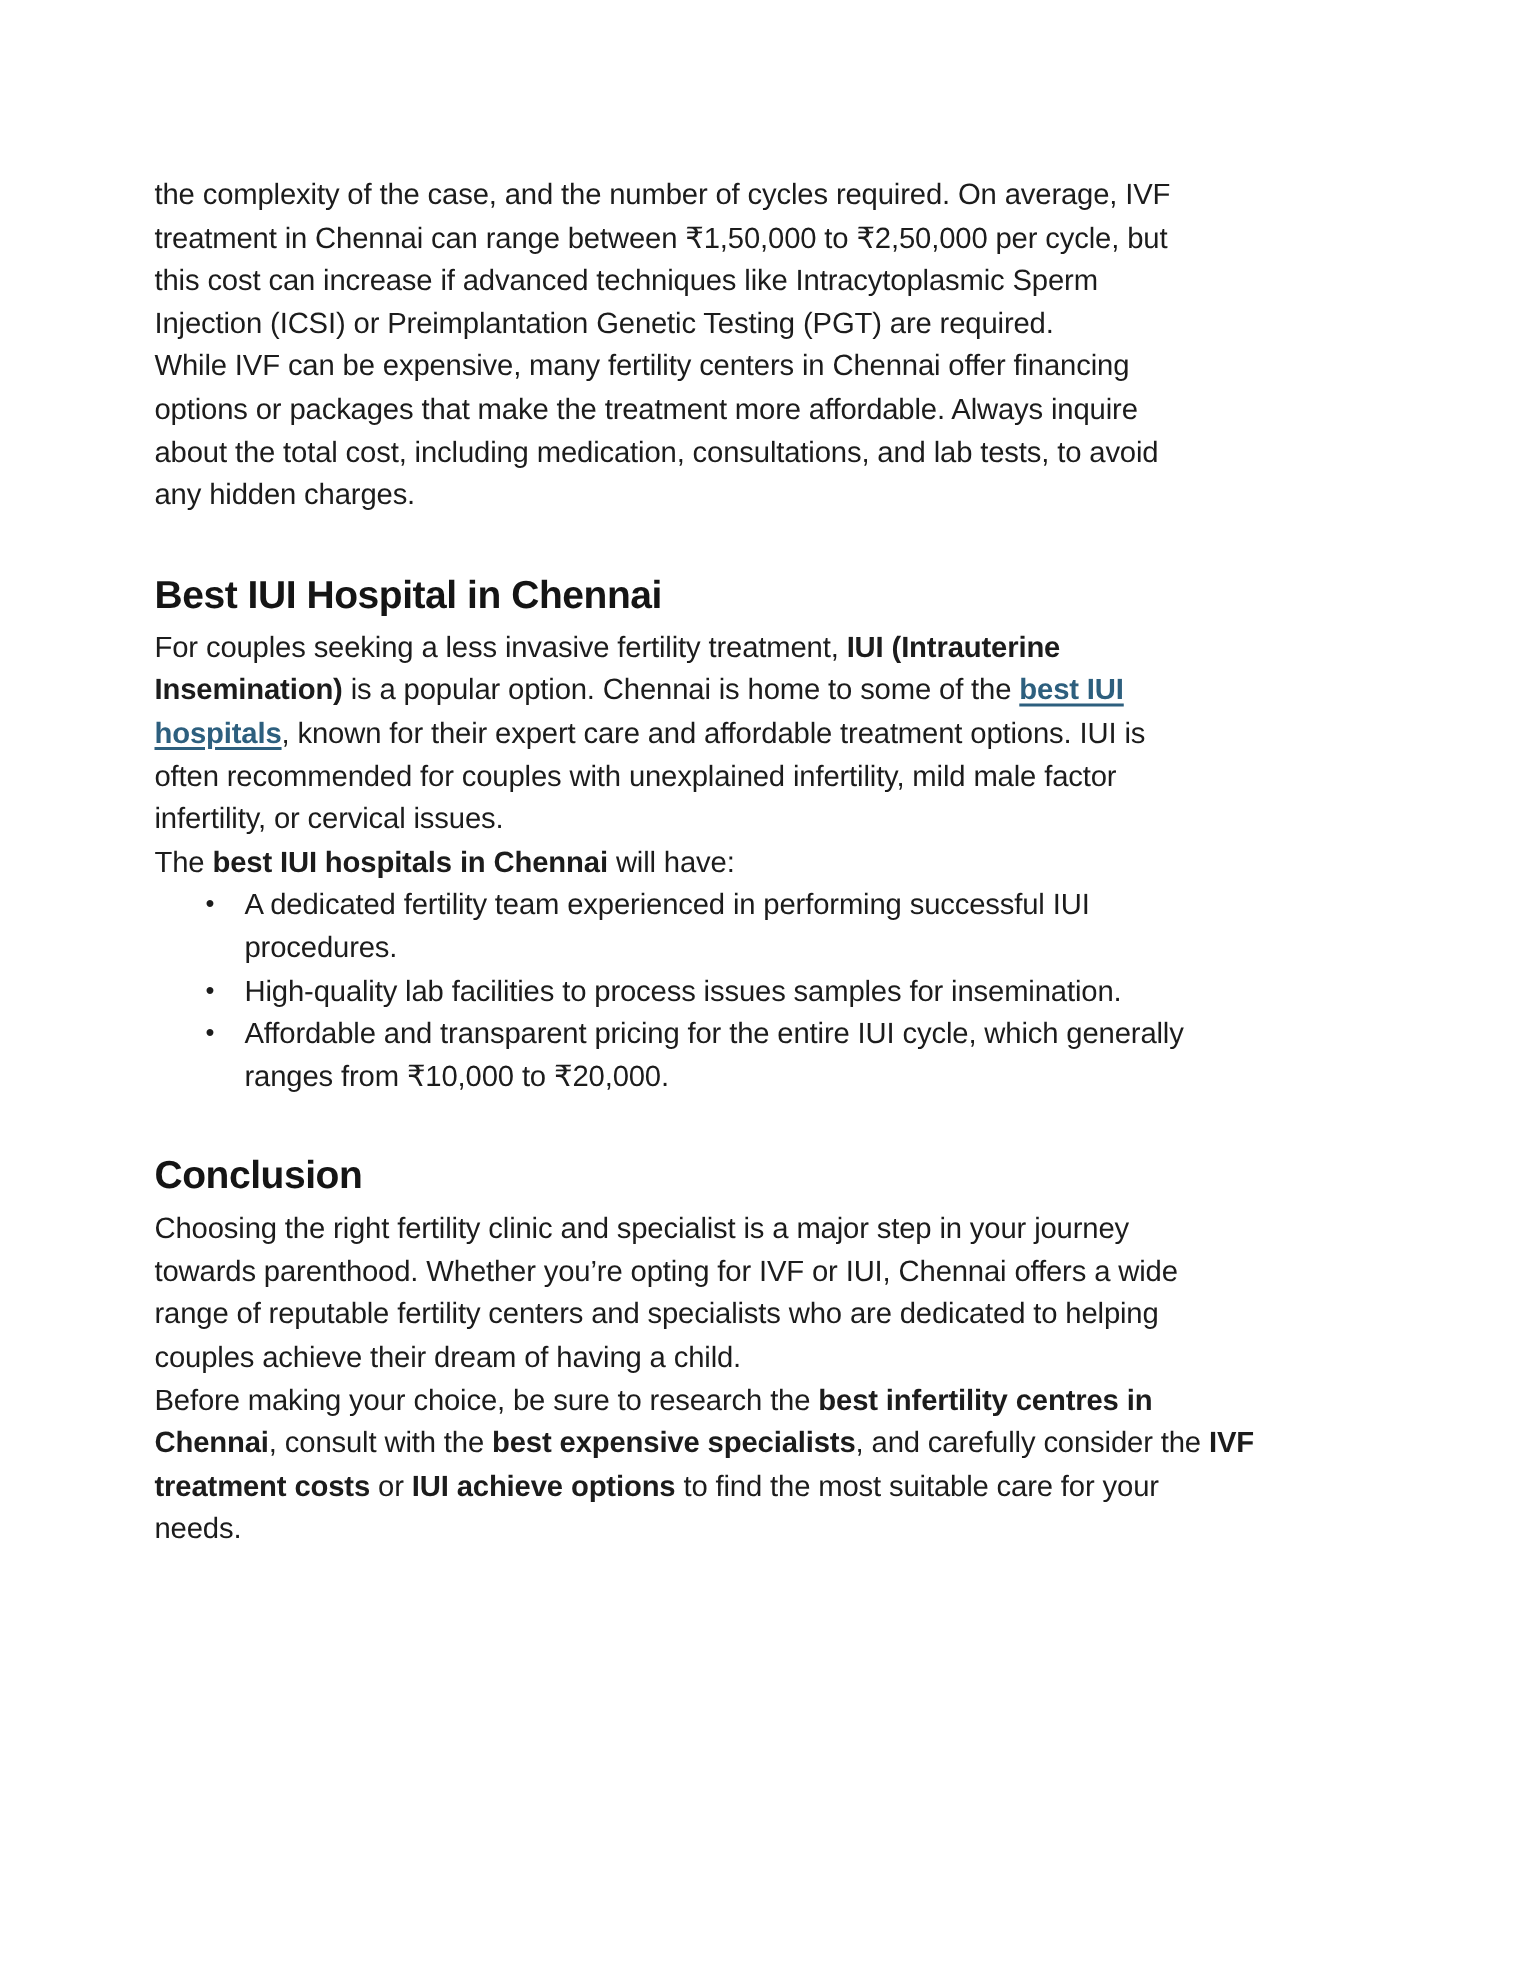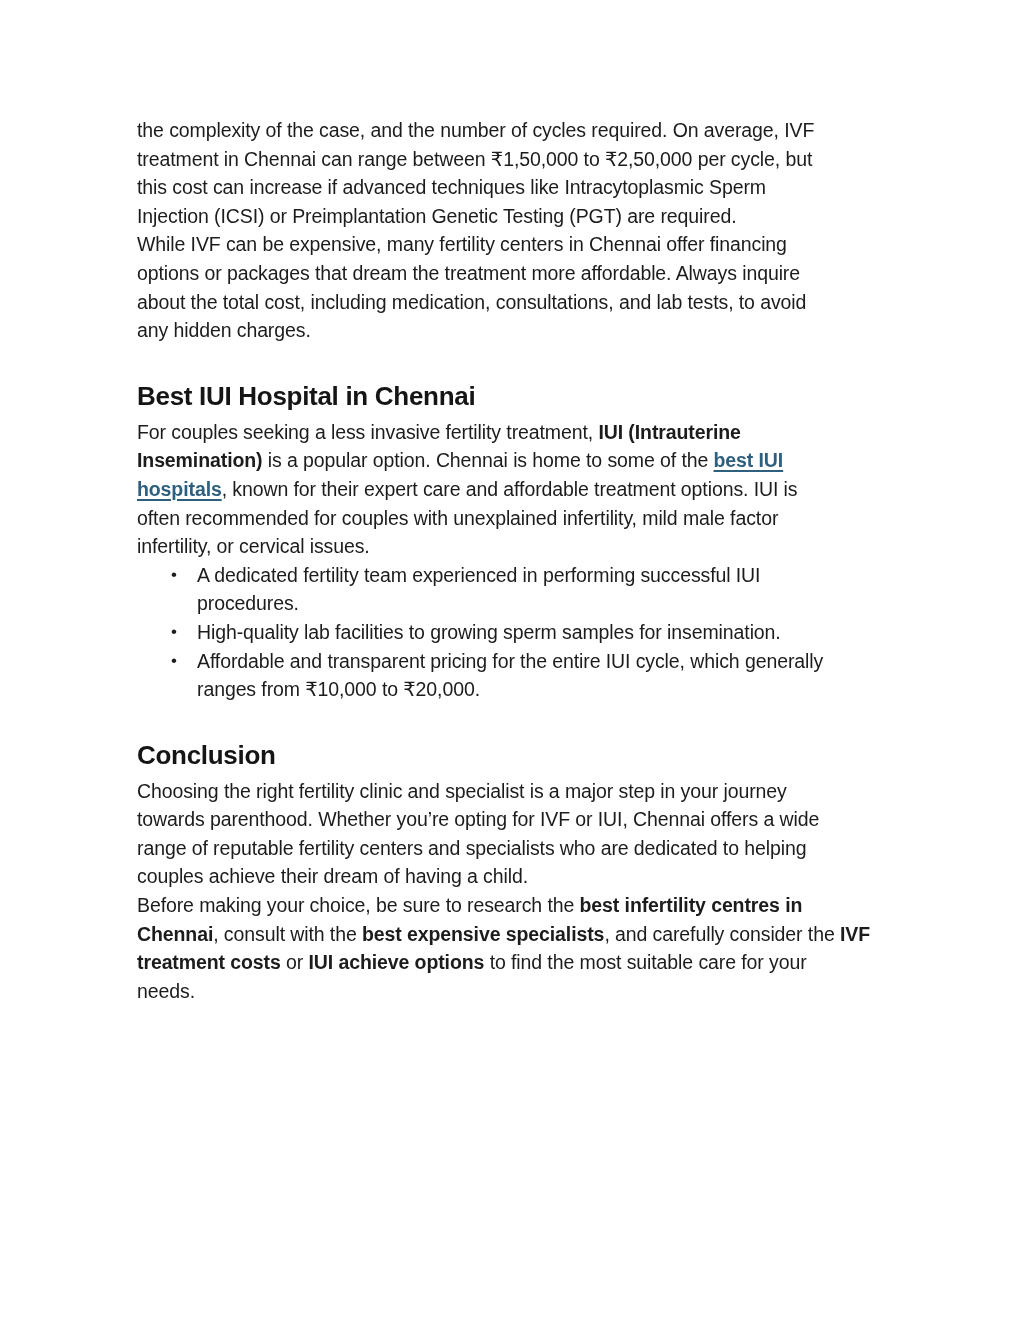--- a/index.html
+++ b/index.html
@@ -15,21 +15,21 @@
     font-family: "Liberation Sans", "DejaVu Sans", sans-serif;
     color: var(--text-color, #1c1c1c);
   }
   .page {
     position: absolute;
     inset: 0;
     background: var(--page-bg, #ffffff);
   }
   .doc-content {
     position: absolute;
-    left: 137px;
+    left: 103px;
     top: 116px;
     width: 790px;
     font-size: 19.5px;
     line-height: 28.6px;
     letter-spacing: -0.1px;
   }
   .doc-content p {
     margin: 0;
     white-space: pre-wrap;
   }
@@ -67,38 +67,39 @@
 </head>
 <body style="--page-bg: #ffffff; --text-color: #1c1c1c; --heading-color: #151515; --link-color: #2d5f7e;">
 
 <div class="page">
   <div class="doc-content" id="doc-content">
       <p><span>the complexity of the case, and the number of cycles required. On average, IVF
 treatment in Chennai can range between ₹1,50,000 to ₹2,50,000 per cycle, but
 this cost can increase if advanced techniques like Intracytoplasmic Sperm
 Injection (ICSI) or Preimplantation Genetic Testing (PGT) are required.</span></p>
       <p><span>While IVF can be expensive, many fertility centers in Chennai offer financing
-options or packages that dream the treatment more affordable. Always inquire
+options or packages that make the treatment more affordable. Always inquire
 about the total cost, including medication, consultations, and lab tests, to avoid
 any hidden charges.</span></p>
       <h2 class="heading"><span>Best IUI Hospital in Chennai</span></h2>
       <p><span>For couples seeking a less invasive fertility treatment, </span><span class="b">IUI (Intrauterine
 Insemination)</span><span> is a popular option. Chennai is home to some of the </span><a class="doclink" href="#">best IUI
 hospitals</a><span>, known for their expert care and affordable treatment options. IUI is
 often recommended for couples with unexplained infertility, mild male factor
 infertility, or cervical issues.</span></p>
+      <p><span>The </span><span class="b">best IUI hospitals in Chennai</span><span> will have:</span></p>
       <div class="list">
         <div class="li">
           <span class="bullet">•</span>
           <span class="li-text"><span>A dedicated fertility team experienced in performing successful IUI
 procedures.</span></span>
         </div>
         <div class="li">
           <span class="bullet">•</span>
-          <span class="li-text"><span>High-quality lab facilities to growing sperm samples for insemination.</span></span>
+          <span class="li-text"><span>High-quality lab facilities to process issues samples for insemination.</span></span>
         </div>
         <div class="li">
           <span class="bullet">•</span>
           <span class="li-text"><span>Affordable and transparent pricing for the entire IUI cycle, which generally
 ranges from ₹10,000 to ₹20,000.</span></span>
         </div>
       </div>
       <h2 class="heading"><span>Conclusion</span></h2>
       <p><span>Choosing the right fertility clinic and specialist is a major step in your journey
 towards parenthood. Whether you’re opting for IVF or IUI, Chennai offers a wide

